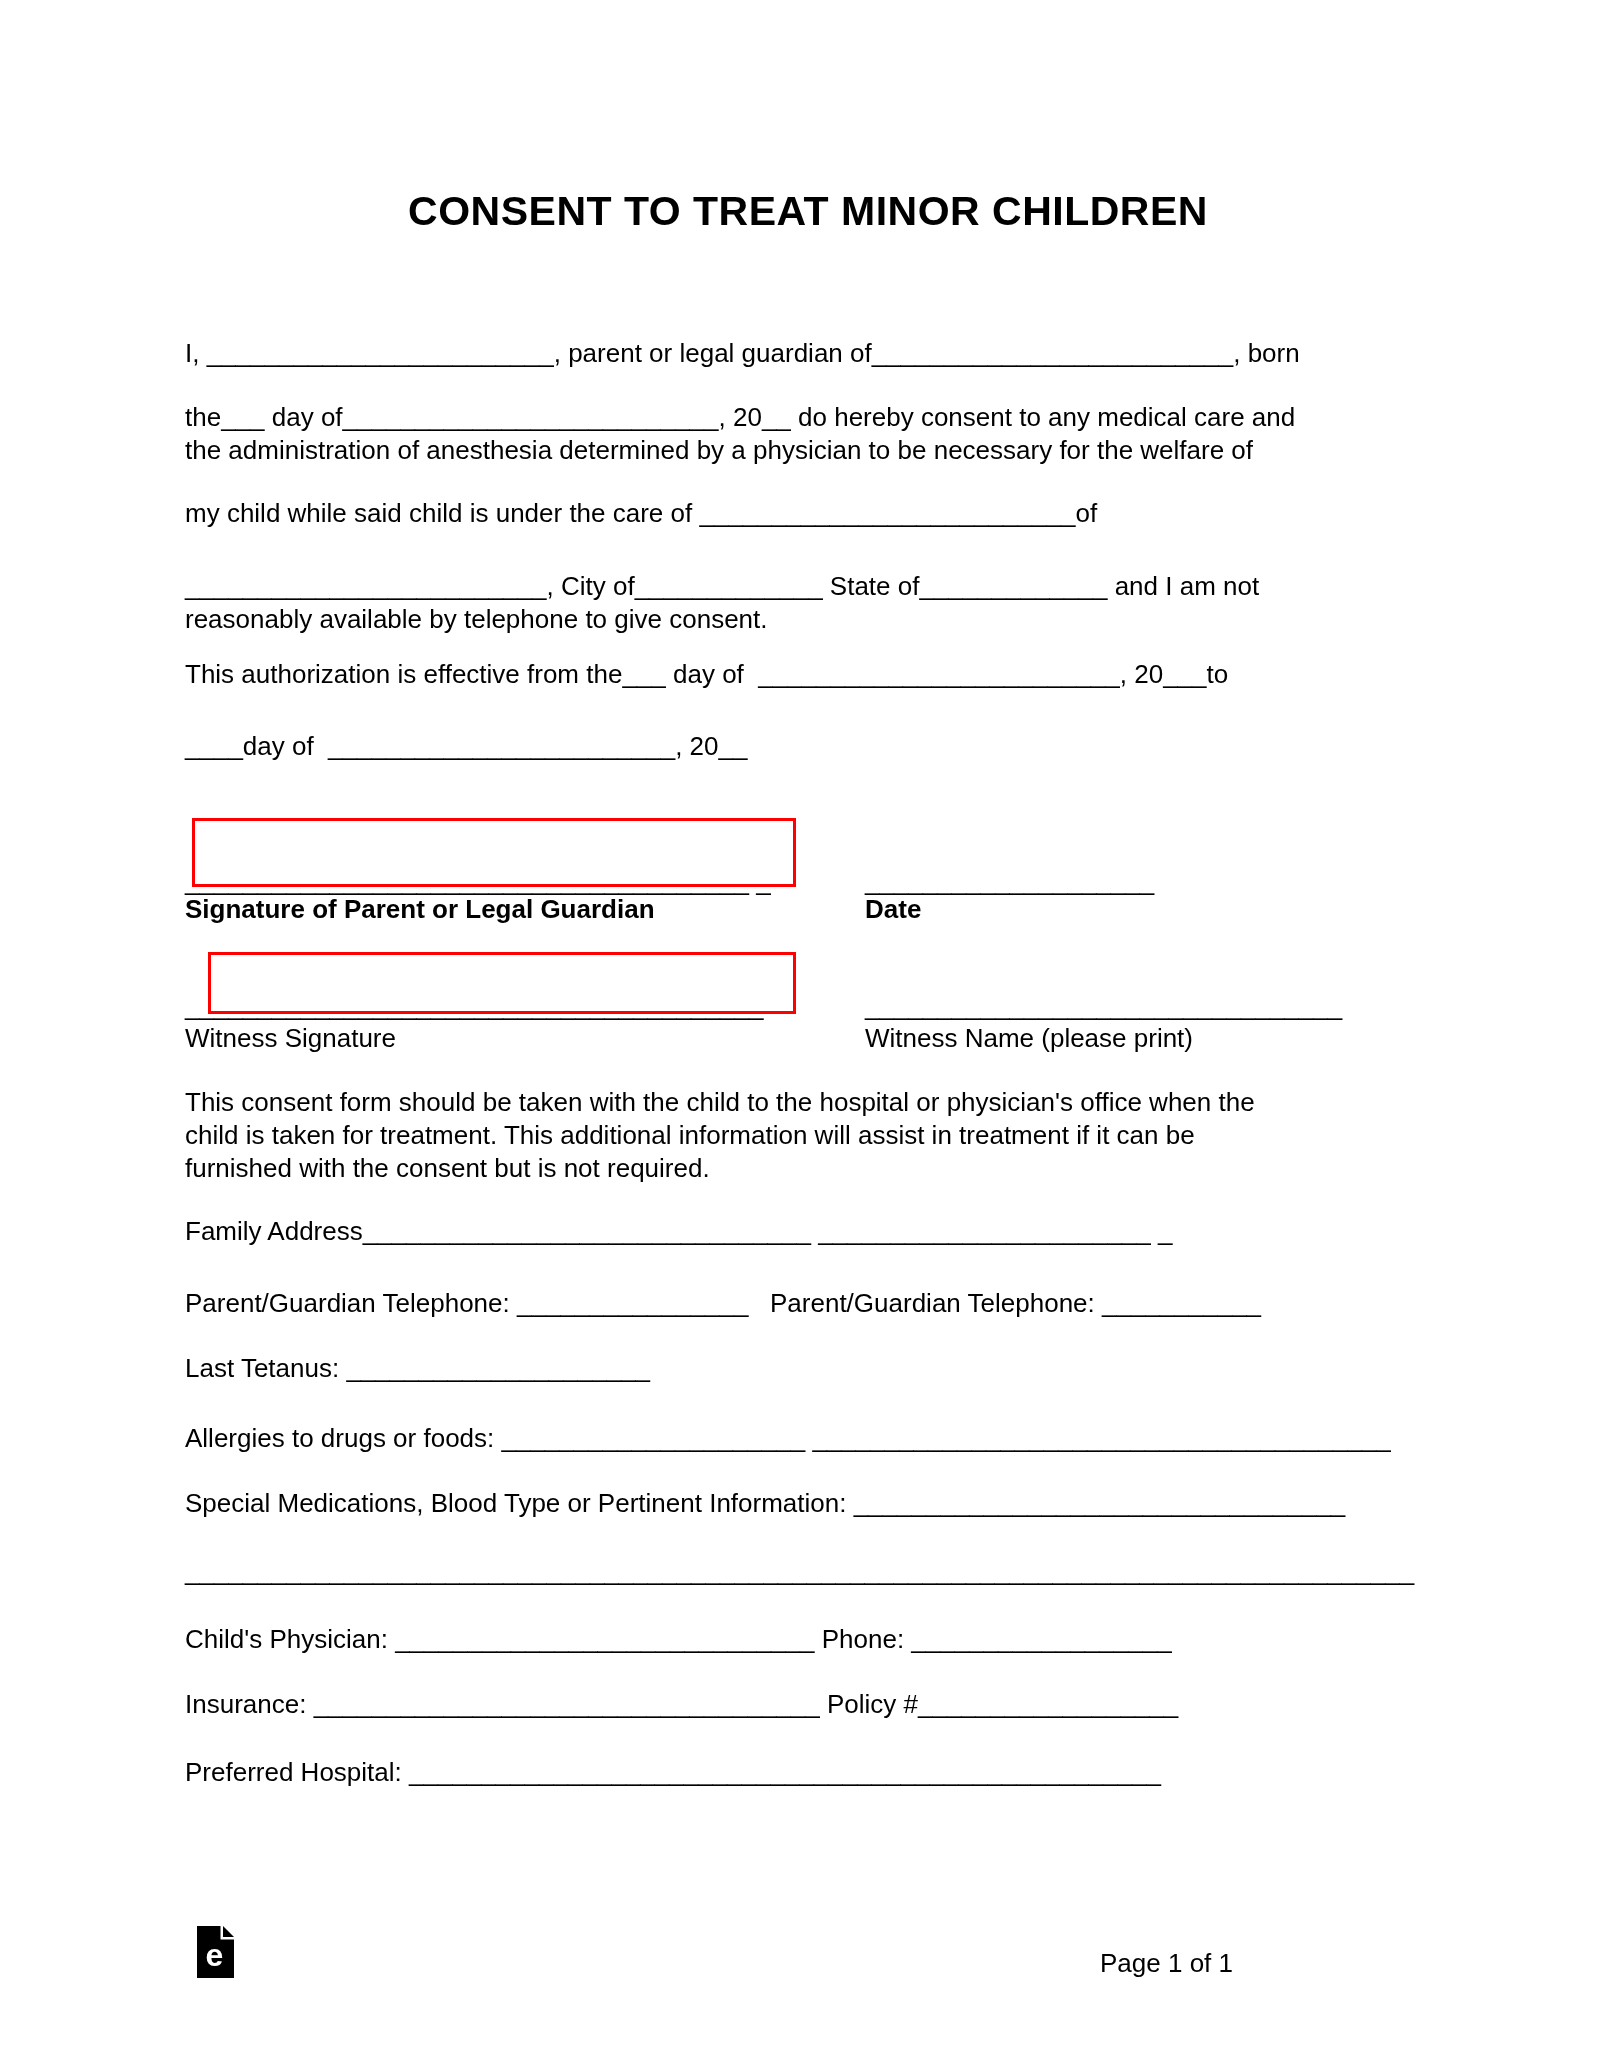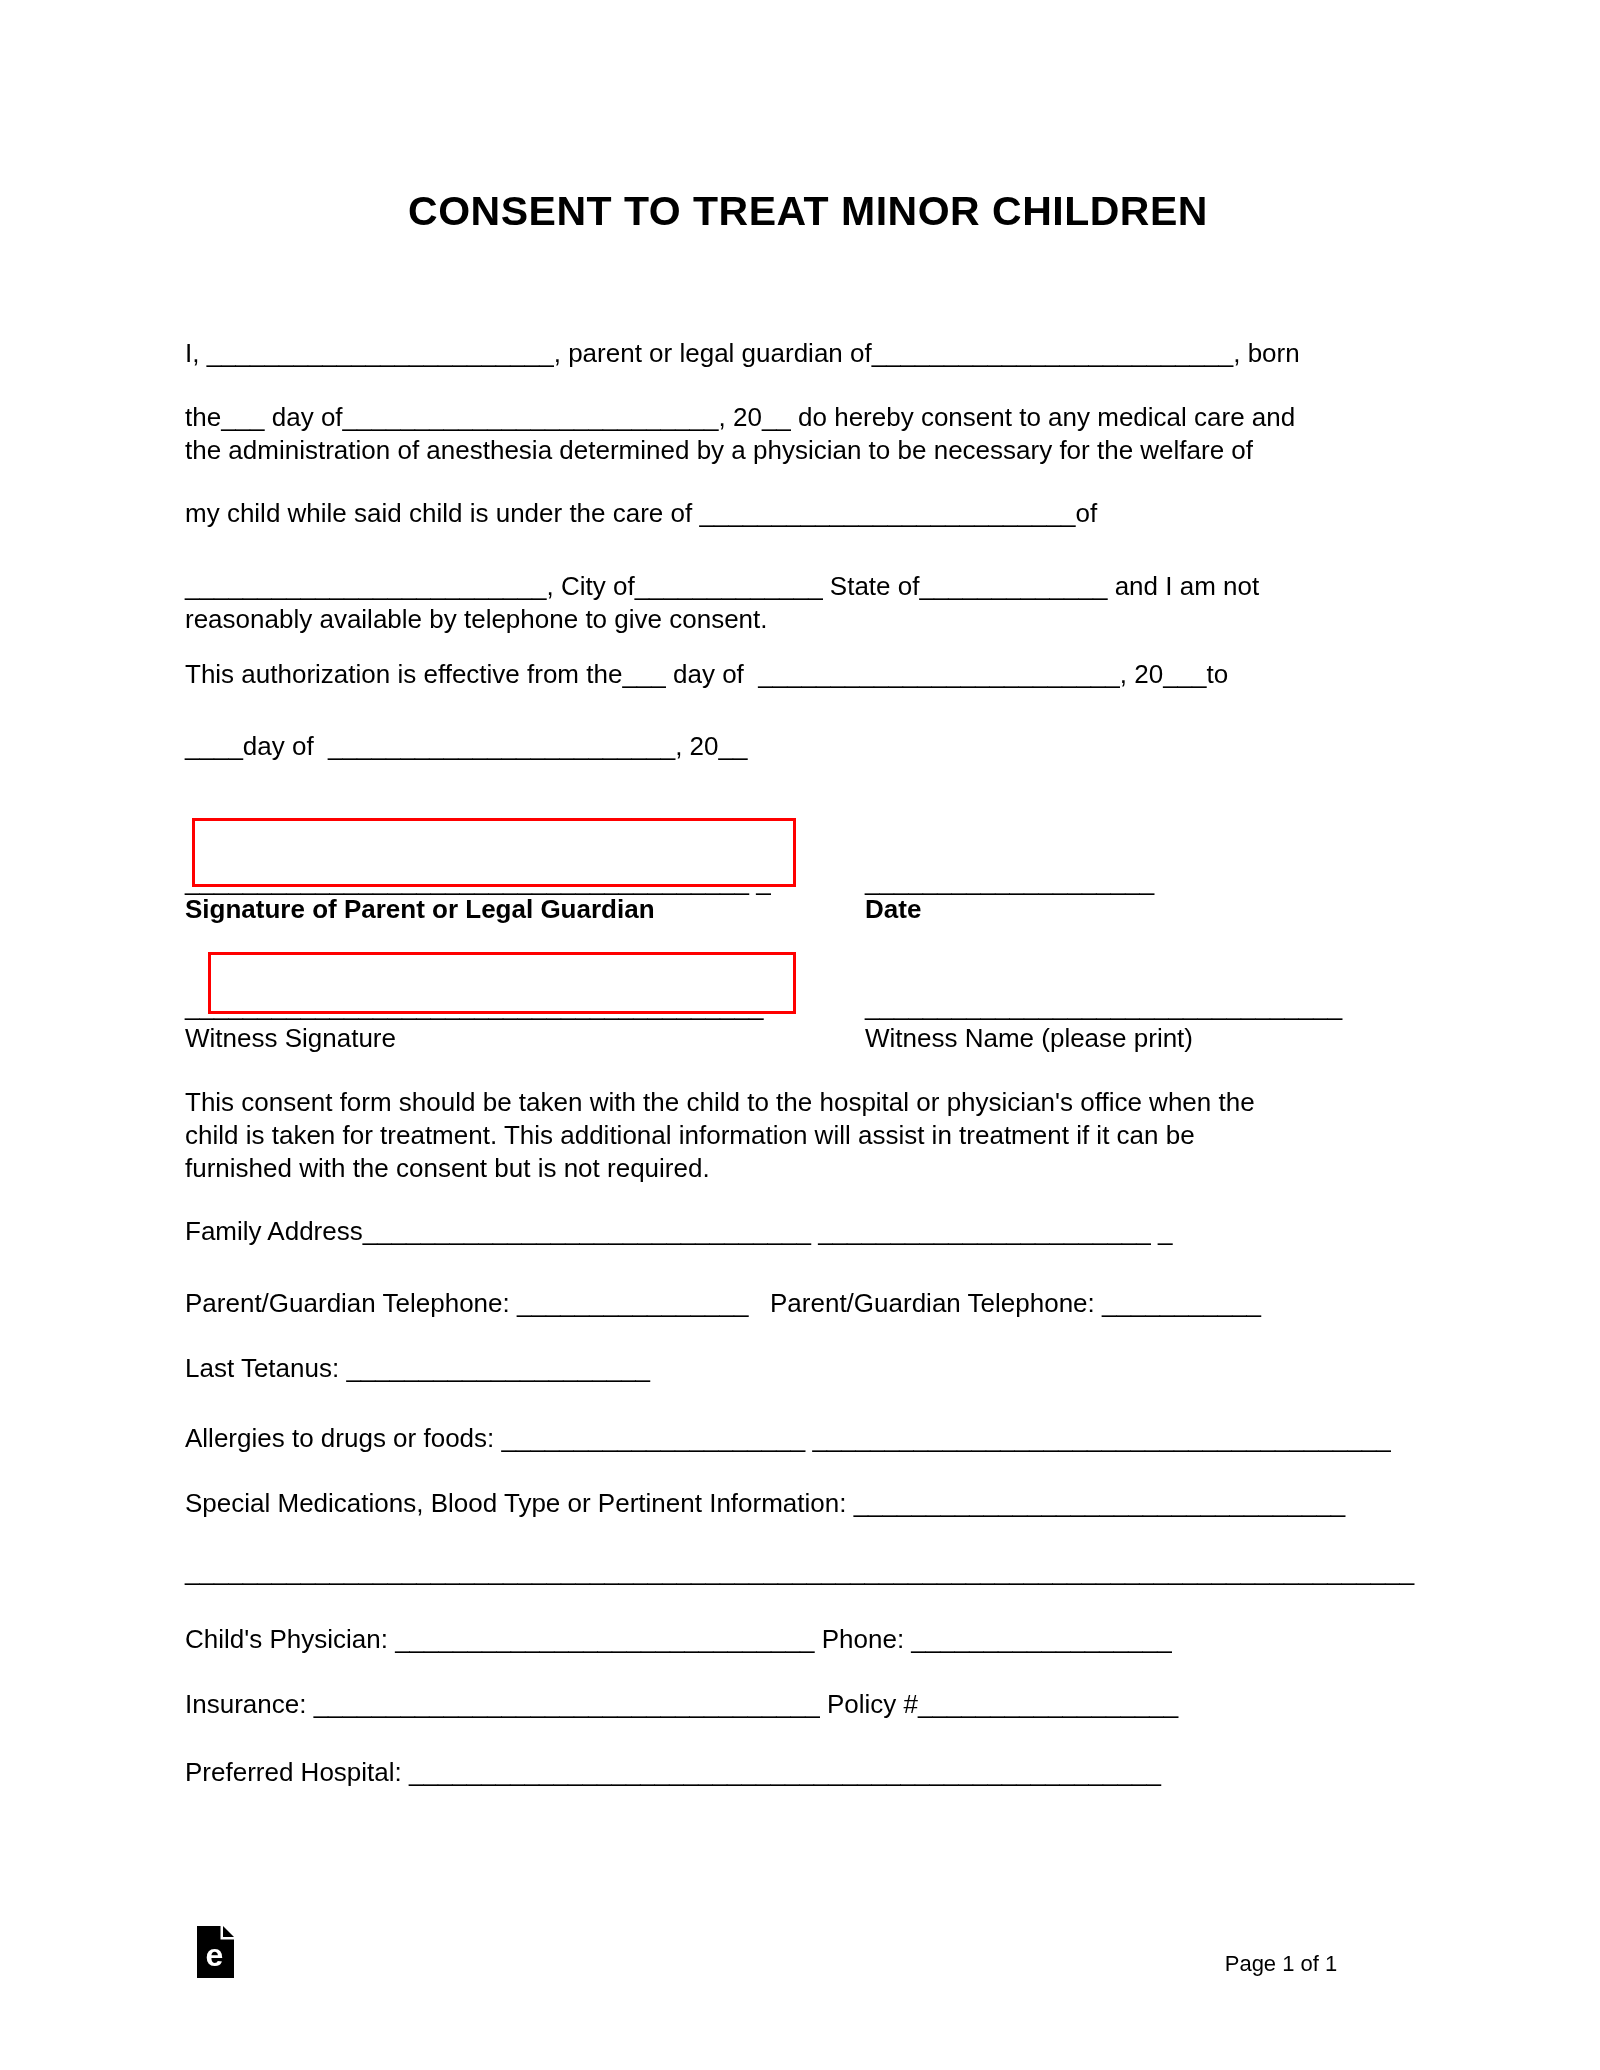--- a/index.html
+++ b/index.html
@@ -39,22 +39,22 @@
     border: 3px solid #ff0000;
     background: transparent;
     box-sizing: border-box;
   }
   .right-col { left: 833px; margin-left: 32px; }
   .footer-pagenum {
     position: absolute;
     top: 1947px;
     left: 1100px;
     width: 362px;
-    text-align: center;
-    font-size: 22px;
+    text-align: left;
+    font-size: 26px;
     line-height: 33px;
     white-space: pre;
   }
   .logo { position: absolute; left: 197px; top: 1926px; }
 </style>
 </head>
 <body>
 
 <div class="page">
 

